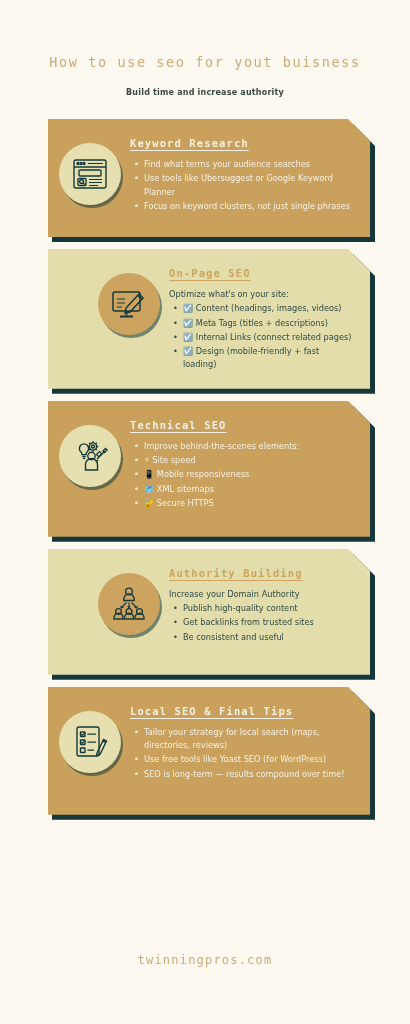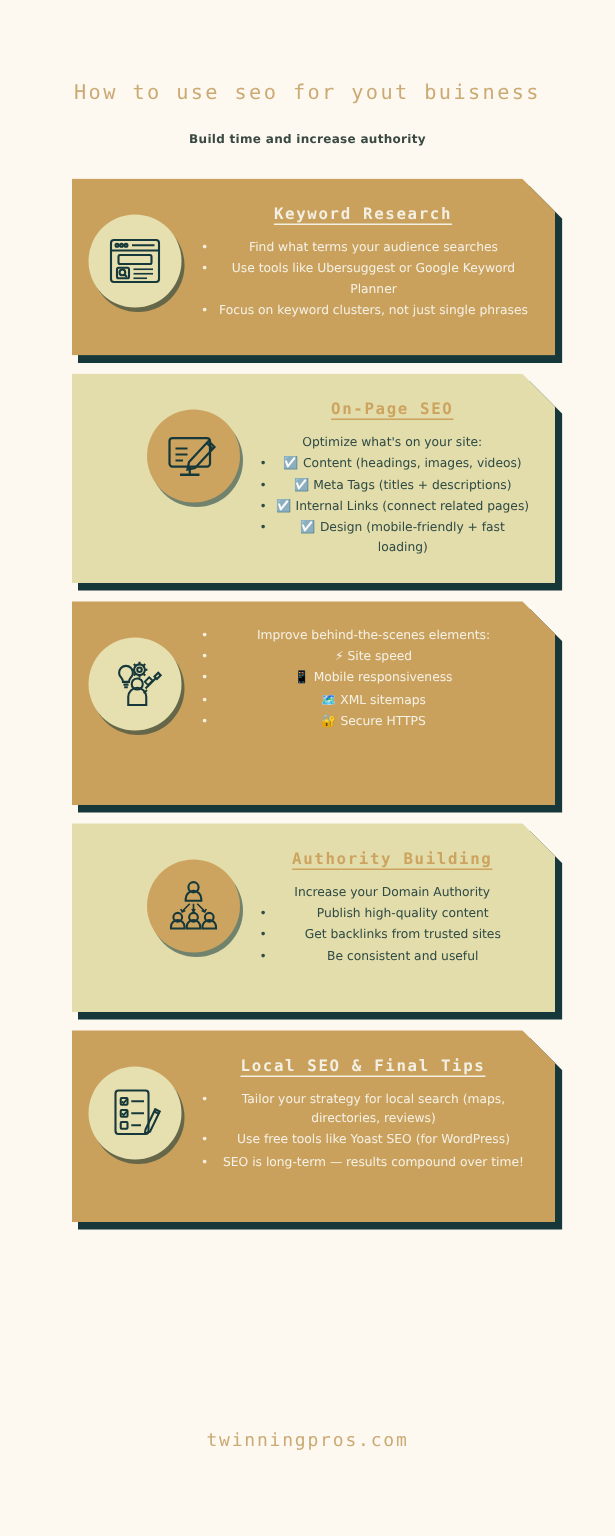--- a/index.html
+++ b/index.html
@@ -69,21 +69,20 @@
     background: #16383a;
     clip-path: polygon(0 0, calc(100% - 22px) 0, 100% 22px, 100% 100%, 0 100%);
   }
   .card {
     position: relative;
     clip-path: polygon(0 0, calc(100% - 22px) 0, 100% 22px, 100% 100%, 0 100%);
     display: flex;
     align-items: flex-start;
     padding: 10px 10px 10px 6px;
     box-sizing: border-box;
-    text-align: center;
   }
   .card.dark  { background: #c9a05c; }
   .card.light { background: #e3ddac; padding-left: 45px; }
 
   .icon-col {
     flex: 0 0 72px;
     display: flex;
     justify-content: center;
     padding-top: 14px;
   }
@@ -242,20 +241,21 @@
             <path d="M24 6.2 v1.6 M24 15.2 v1.6 M18.7 11.5 h1.6 M27.7 11.5 h1.6 M20.2 7.7 l1.2 1.2 M26.6 14.1 l1.2 1.2 M27.8 7.7 l-1.2 1.2 M21.4 14.1 l-1.2 1.2"></path>
             <circle cx="22.5" cy="21" r="3.7"></circle>
             <path d="M16.5 35 v-5.5 a6 6 0 0 1 12 0 V35 z"></path>
             <line x1="28" y1="24" x2="35" y2="17"></line>
             <path d="M34 16 l2.5 -2.5 l1.6 1.6 l-2.5 2.5 z"></path>
             <path d="M29 25 l-2.2 2.2 M30.5 16.5 l-3 3 l2.2 2.2 l3 -3 z" stroke-width="1.2"></path>
           </svg>
         </div>
       </div>
       <div class="body-col">
+        <div class="card-heading">Technical SEO</div>
         <ul class="bullets">
           <li><span class="dot">•</span><span>Improve behind-the-scenes elements:</span></li>
           <li><span class="dot">•</span><span class="emoji">⚡</span> <span>Site speed</span></li>
           <li><span class="dot">•</span><span class="emoji">📱</span> <span>Mobile responsiveness</span></li>
           <li><span class="dot">•</span><span class="emoji">🗺️</span> <span>XML sitemaps</span></li>
           <li><span class="dot">•</span><span class="emoji">🔐</span> <span>Secure HTTPS</span></li>
         </ul>
       </div>
     </div>
   </div>

